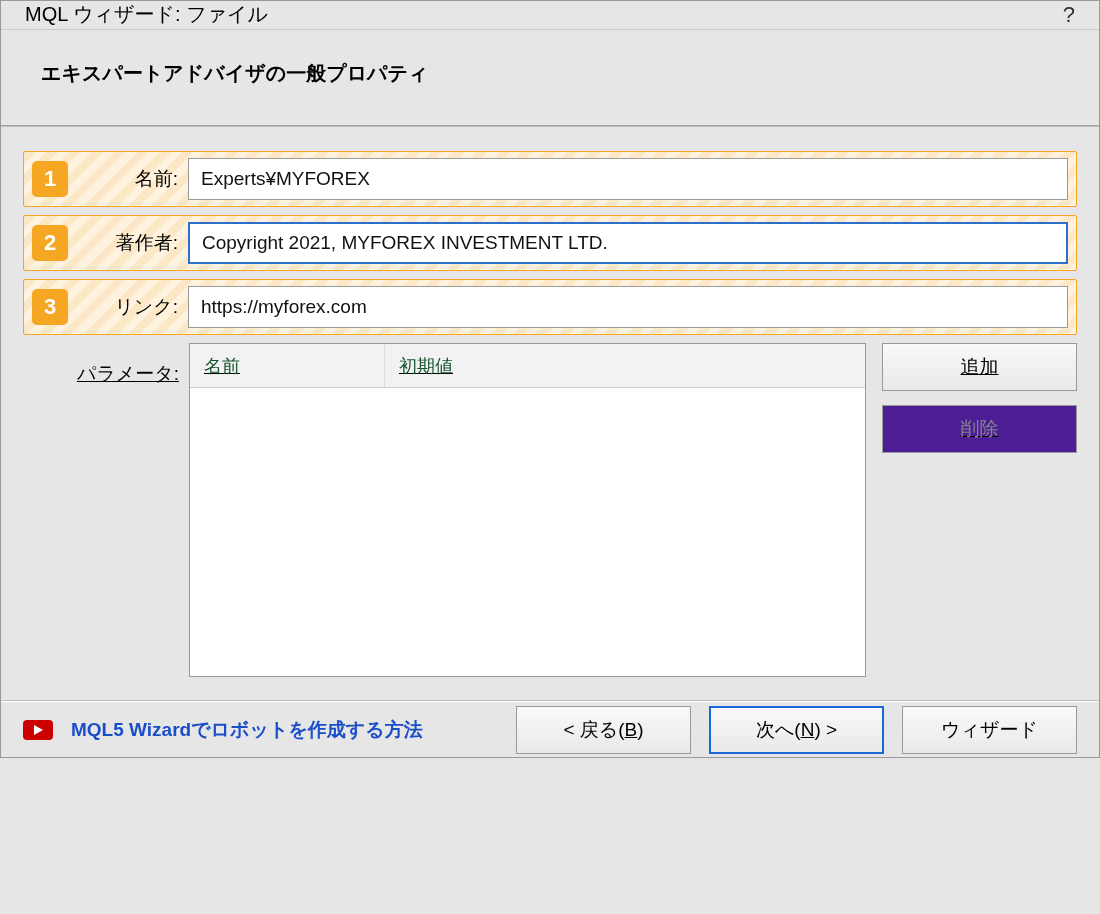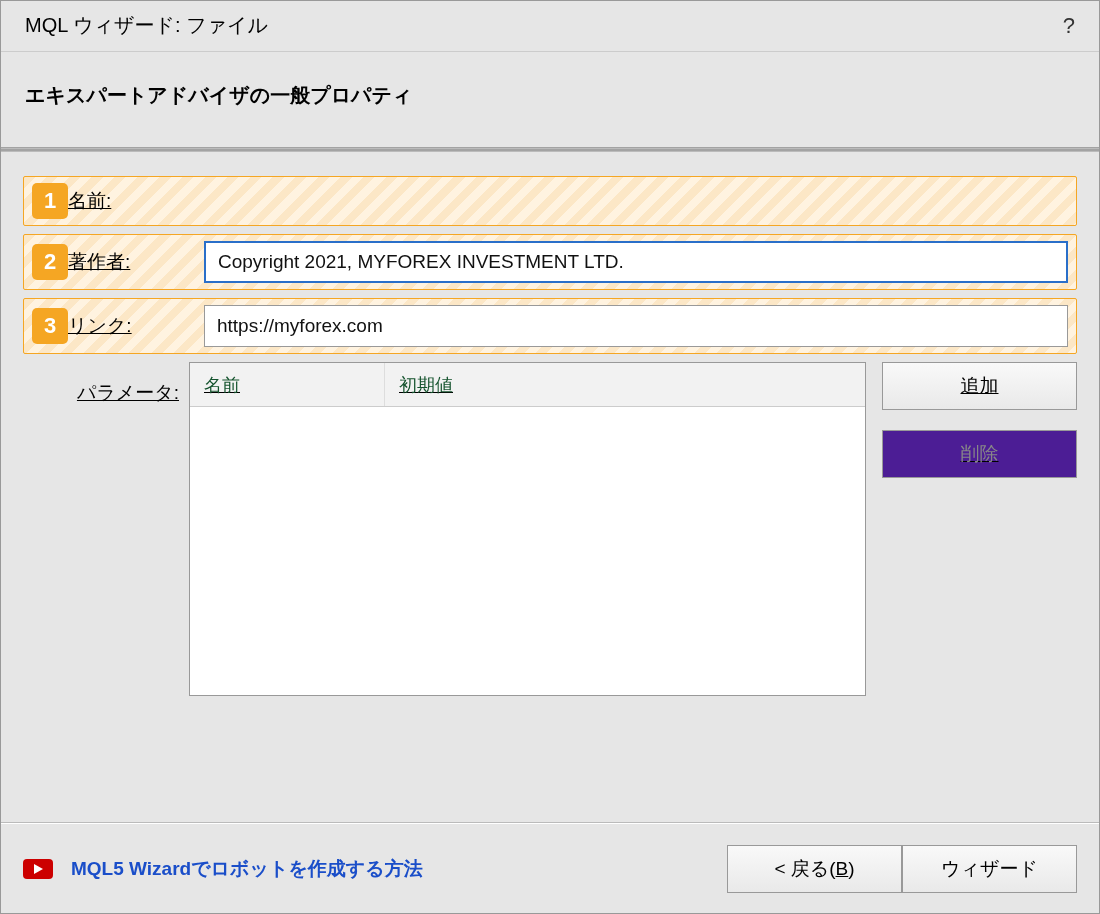--- a/index.html
+++ b/index.html
@@ -5,21 +5,21 @@
     * { box-sizing: border-box; margin: 0; padding: 0; }
     body {
       font-family: "Meiryo", "MS PGothic", sans-serif;
       background: #e6e6e6;
       width: 1100px;
       height: 914px;
       position: relative;
     }
     .window {
       width: 1100px;
-      height: 914px;
+      height: 758px;
       background: #e6e6e6;
       border: 1px solid #999;
       display: flex;
       flex-direction: column;
     }
     .titlebar {
       height: 50px;
       display: flex;
       align-items: center;
       justify-content: space-between;
@@ -29,22 +29,22 @@
     .titlebar-text {
       font-size: 20px;
       color: #000;
     }
     .help-icon {
       font-size: 22px;
       color: #333;
       cursor: pointer;
     }
     .header-section {
-      padding: 30px 40px 30px 24px;
-      border-bottom: 4px solid #a3a3a3;
+      padding: 30px 40px 30px 40px;
+      border-bottom: 1px solid #a3a3a3;
       border-top: 1px solid #ccc;
       position: relative;
     }
     .header-section::after {
       content: "";
       position: absolute;
       left: 0; right: 0; bottom: -2px;
       border-bottom: 1px solid #bbb;
     }
     .header-title {
@@ -88,25 +88,25 @@
       font-size: 22px;
       font-weight: bold;
       border-radius: 5px;
       display: flex;
       align-items: center;
       justify-content: center;
       flex-shrink: 0;
     }
     .field-label {
       width: 110px;
-      font-size: 19px;
-      color: #000;
-      margin-right: 26px;
+      text-align: right;
+      font-size: 19px;
+      color: #000;
+      margin-right: 10px;
       flex-shrink: 0;
-      text-decoration: underline;
     }
     .field-input {
       flex: 1;
       height: 42px;
       border: 1px solid #999;
       background: #fff;
       font-size: 19px;
       padding: 0 12px;
       color: #111;
       font-family: inherit;
@@ -156,21 +156,21 @@
       align-items: center;
     }
     .param-col:last-child { border-right: none; }
     .col-name { flex: 0 0 195px; }
     .col-type { flex: 0 0 225px; }
     .col-init { flex: 1; }
     .param-buttons {
       width: 195px;
       display: flex;
       flex-direction: column;
-      gap: 20px;
+      gap: 14px;
     }
     .btn {
       height: 48px;
       border: 1px solid #999;
       background: linear-gradient(#f9f9f9, #e9e9e9);
       font-size: 19px;
       color: #000;
       cursor: pointer;
       font-family: inherit;
     }
@@ -213,20 +213,21 @@
     .footer-link {
       color: #1a4ec9;
       font-size: 19px;
       font-weight: bold;
       text-decoration: none;
       cursor: pointer;
     }
     .footer-buttons {
       margin-left: auto;
       display: flex;
+      gap: 18px;
     }
     .footer-btn {
       width: 175px;
       height: 48px;
       border: 1px solid #999;
       background: linear-gradient(#f9f9f9, #e9e9e9);
       font-size: 19px;
       color: #000;
       cursor: pointer;
       font-family: inherit;
@@ -248,20 +249,21 @@
 
   <div class="header-section">
     <div class="header-title">エキスパートアドバイザの一般プロパティ</div>
   </div>
 
   <div class="main-area">
 
     <div class="form-row highlight-row">
       <div class="num-badge">1</div>
       <div class="field-label">名前:</div>
+      <input class="field-input" value="Experts¥MYFOREX" style="">
     </div>
 
     <div class="form-row highlight-row">
       <div class="num-badge">2</div>
       <div class="field-label">著作者:</div>
       <input class="field-input focused" value="Copyright 2021, MYFOREX INVESTMENT LTD." style="">
     </div>
 
     <div class="form-row highlight-row">
       <div class="num-badge">3</div>
@@ -285,17 +287,18 @@
       </div>
     </div>
 
   </div>
 
   <div class="footer">
     <div class="youtube-icon"></div>
     <a class="footer-link">MQL5 Wizardでロボットを作成する方法</a>
     <div class="footer-buttons">
       <button class="footer-btn"><span>&lt; 戻る(</span><span class="underline-char">B</span><span>)</span></button>
+      <button class="footer-btn primary"><span>次へ(</span><span class="underline-char">N</span><span>) &gt;</span></button>
       <button class="footer-btn">ウィザード</button>
     </div>
   </div>
 
 </div>
 
 </body></html>

